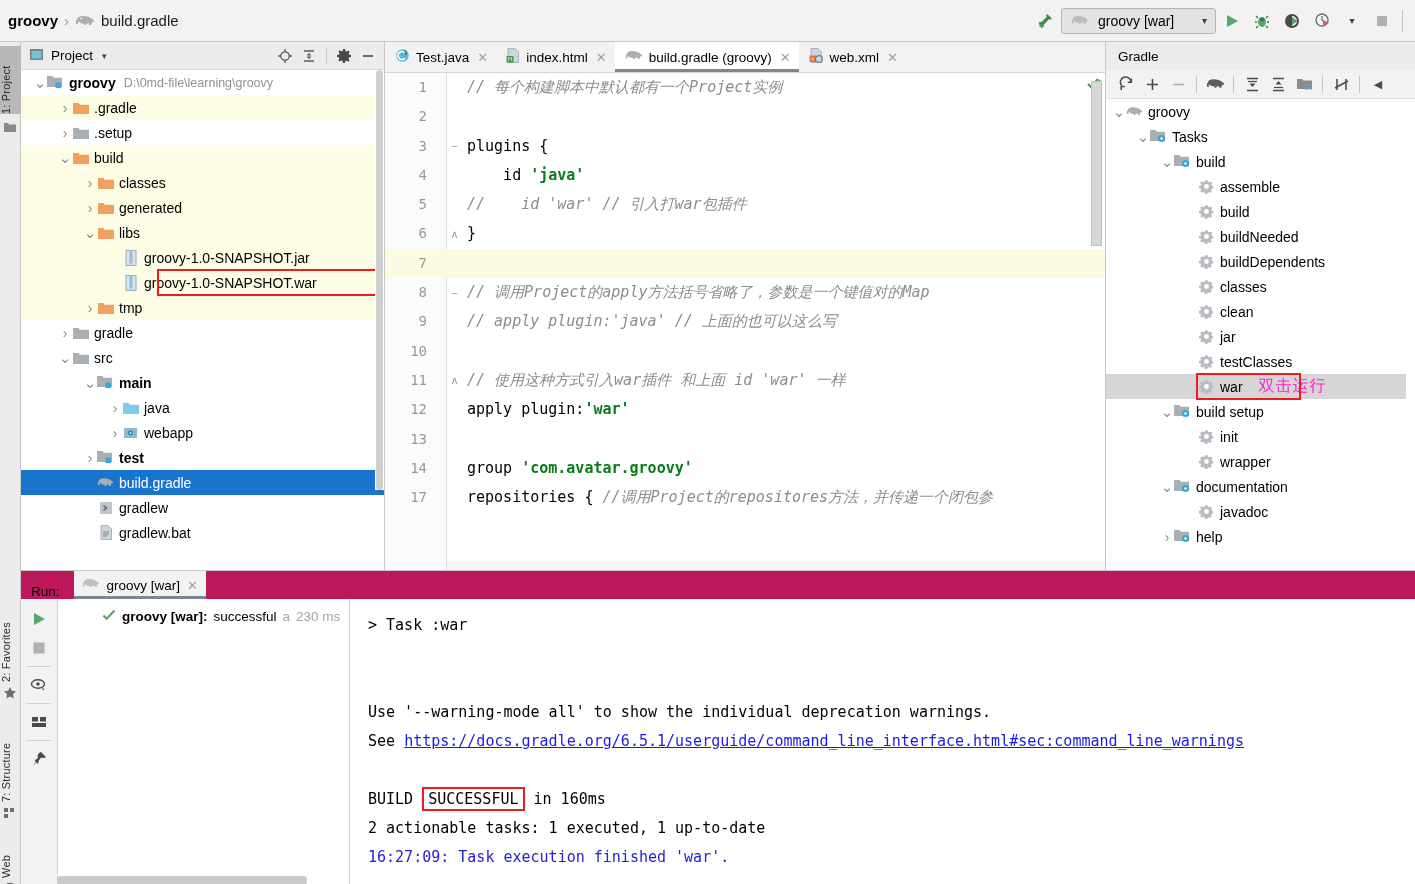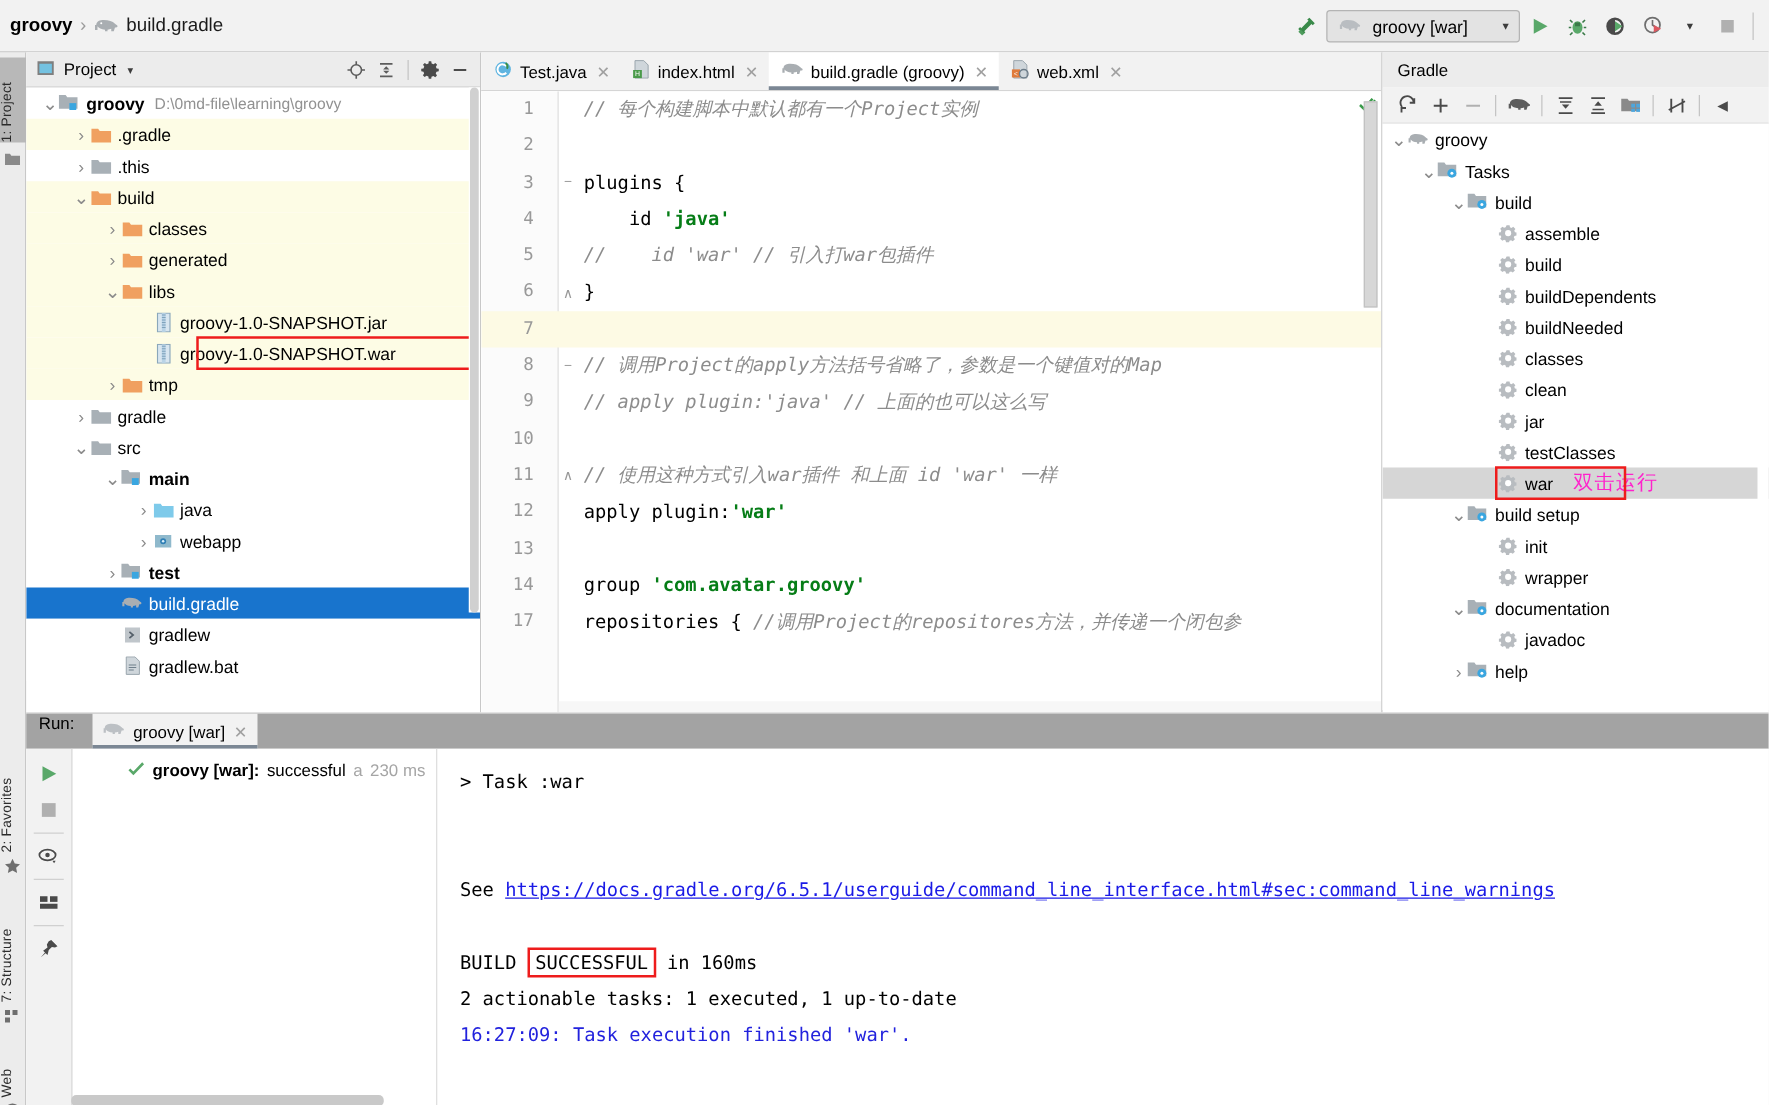--- a/index.html
+++ b/index.html
@@ -156,21 +156,21 @@
   .grow { display: flex; align-items: center; height: 25px; white-space: nowrap; position: relative; }
   .grow.sel { background: #d6d6d6; }
   .annot { color: #ff22cc; font-size: 16px; margin-left: 16px; letter-spacing:1px; }
   .g-scroll { position:absolute; right:0; top:0; width:9px; height:469px; background:#fff;}
 
   
   .runwin {
     position: absolute; left: 21px; top: 570px; width: 1394px; height: 314px;
     background: #fff; border-top: 1px solid #c8c8c8;
   }
-  .run-header { height: 28px; background: #a3a3a3; display: flex; align-items: flex-start; padding-left: 10px; }
+  .run-header { height: 28px; background: #be185d; display: flex; align-items: flex-end; padding-left: 10px; }
   .run-label { font-size: 13.5px; margin-right: 14px; }
   .run-tab {
     display: flex; align-items: center; gap: 7px; height: 28px; padding: 0 8px;
     font-size: 13.5px; position: relative; background: #f2f2f2;
   }
   .run-tab:after { content:""; position:absolute; left:0; right:0; bottom:0; height:3px; background:#7b8794; }
   .run-tab .x { color:#a0a0a0; font-size: 13px; }
 
   .run-body { position: relative; height: 286px; display: flex; }
   .run-side { width: 36px; background: #f2f2f2; display: flex; flex-direction: column; align-items: center; padding-top: 6px; gap: 1px; }
@@ -362,21 +362,21 @@
             <span class="tlabel">.gradle</span>
           </div>
           <div class="trow white">
             <span style="display:inline-block;width:37px"></span>
             <span class="twist" style="color:#8b8b8b;font-size:14px;">›</span>
             <span class="ico">
               <svg width="16" height="14" viewBox="0 0 16 14">
                 <path d="M0 2h5.5l1.3 1.7H16V13H0z" fill="#a8b0b6"></path>
               </svg>
             </span>
-            <span class="tlabel">.this</span>
+            <span class="tlabel">.setup</span>
           </div>
           <div class="trow yellow">
             <span style="display:inline-block;width:37px"></span>
             <span class="twist" style="color:#8b8b8b;font-size:15px;">⌄</span>
             <span class="ico">
               <svg width="16" height="14" viewBox="0 0 16 14">
                 <path d="M0 2h5.5l1.3 1.7H16V13H0z" fill="#f0a060"></path>
               </svg>
             </span>
             <span class="tlabel">build</span>
@@ -737,32 +737,32 @@
           </div>
           <div class="grow">
             <span style="display:inline-block;width:78px"></span>
             <span class="twist" style="color:#8b8b8b;font-size:14px;"></span>
             <span class="ico">
               <svg width="15" height="15" viewBox="0 0 16 16">
                 <path d="M6.6 1h2.8l.35 1.9 1.45.6 1.6-1.05 2 2-1.05 1.6.6 1.45L15.8 7.8v2.8l-1.9.35-.6 1.45 1.05 1.6-2 2-1.6-1.05-1.45.6L8.9 17H6.1l-.35-1.9-1.45-.6-1.6 1.05-2-2 1.05-1.6-.6-1.45L-.75 10.6V7.8l1.9-.35.6-1.45L.7 4.4l2-2 1.6 1.05 1.45-.6z" fill="#b8bcc0" transform="translate(0.6,0.3) scale(0.92)"></path>
                 <circle cx="8" cy="8" r="2.6" fill="#fff"></circle>
               </svg>
             </span>
+            <span class="tlabel">buildNeeded</span>
+          </div>
+          <div class="grow">
+            <span style="display:inline-block;width:78px"></span>
+            <span class="twist" style="color:#8b8b8b;font-size:14px;"></span>
+            <span class="ico">
+              <svg width="15" height="15" viewBox="0 0 16 16">
+                <path d="M6.6 1h2.8l.35 1.9 1.45.6 1.6-1.05 2 2-1.05 1.6.6 1.45L15.8 7.8v2.8l-1.9.35-.6 1.45 1.05 1.6-2 2-1.6-1.05-1.45.6L8.9 17H6.1l-.35-1.9-1.45-.6-1.6 1.05-2-2 1.05-1.6-.6-1.45L-.75 10.6V7.8l1.9-.35.6-1.45L.7 4.4l2-2 1.6 1.05 1.45-.6z" fill="#b8bcc0" transform="translate(0.6,0.3) scale(0.92)"></path>
+                <circle cx="8" cy="8" r="2.6" fill="#fff"></circle>
+              </svg>
+            </span>
             <span class="tlabel">buildDependents</span>
-          </div>
-          <div class="grow">
-            <span style="display:inline-block;width:78px"></span>
-            <span class="twist" style="color:#8b8b8b;font-size:14px;"></span>
-            <span class="ico">
-              <svg width="15" height="15" viewBox="0 0 16 16">
-                <path d="M6.6 1h2.8l.35 1.9 1.45.6 1.6-1.05 2 2-1.05 1.6.6 1.45L15.8 7.8v2.8l-1.9.35-.6 1.45 1.05 1.6-2 2-1.6-1.05-1.45.6L8.9 17H6.1l-.35-1.9-1.45-.6-1.6 1.05-2-2 1.05-1.6-.6-1.45L-.75 10.6V7.8l1.9-.35.6-1.45L.7 4.4l2-2 1.6 1.05 1.45-.6z" fill="#b8bcc0" transform="translate(0.6,0.3) scale(0.92)"></path>
-                <circle cx="8" cy="8" r="2.6" fill="#fff"></circle>
-              </svg>
-            </span>
-            <span class="tlabel">buildNeeded</span>
           </div>
           <div class="grow">
             <span style="display:inline-block;width:78px"></span>
             <span class="twist" style="color:#8b8b8b;font-size:14px;"></span>
             <span class="ico">
               <svg width="15" height="15" viewBox="0 0 16 16">
                 <path d="M6.6 1h2.8l.35 1.9 1.45.6 1.6-1.05 2 2-1.05 1.6.6 1.45L15.8 7.8v2.8l-1.9.35-.6 1.45 1.05 1.6-2 2-1.6-1.05-1.45.6L8.9 17H6.1l-.35-1.9-1.45-.6-1.6 1.05-2-2 1.05-1.6-.6-1.45L-.75 10.6V7.8l1.9-.35.6-1.45L.7 4.4l2-2 1.6 1.05 1.45-.6z" fill="#b8bcc0" transform="translate(0.6,0.3) scale(0.92)"></path>
                 <circle cx="8" cy="8" r="2.6" fill="#fff"></circle>
               </svg>
             </span>
@@ -949,20 +949,21 @@
           <span>successful</span>
           <span class="rt-dim">a</span>
           <span class="rt-dim">230 ms</span>
         </div>
       </div>
 
       <div class="console" id="console-out">
           <div class="ln">&gt; Task :war</div>
           <div class="ln">&nbsp;</div>
           <div class="ln">&nbsp;</div>
+          <div class="ln">Use '--warning-mode all' to show the individual deprecation warnings.</div>
           <div class="ln">See <span class="link">https://docs.gradle.org/6.5.1/userguide/command_line_interface.html#sec:command_line_warnings</span></div>
           <div class="ln">&nbsp;</div>
           <div class="ln">BUILD <span style="border:2.5px solid #ee1c1c; padding:1px 4px;">SUCCESSFUL</span> in 160ms</div>
           <div class="ln">2 actionable tasks: 1 executed, 1 up-to-date</div>
           <div class="ln"><span class="blue">16:27:09: Task execution finished 'war'.</span></div>
         </div>
       <div class="run-hscroll"></div>
     </div>
   </div>
 

